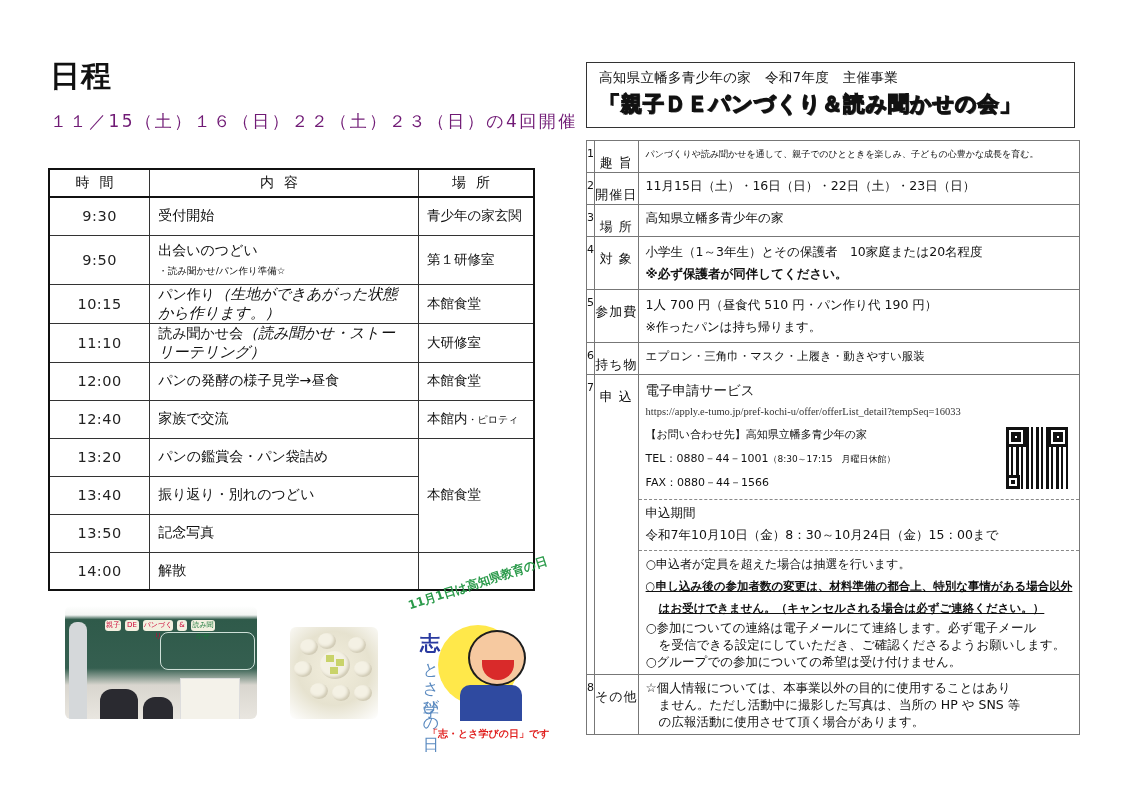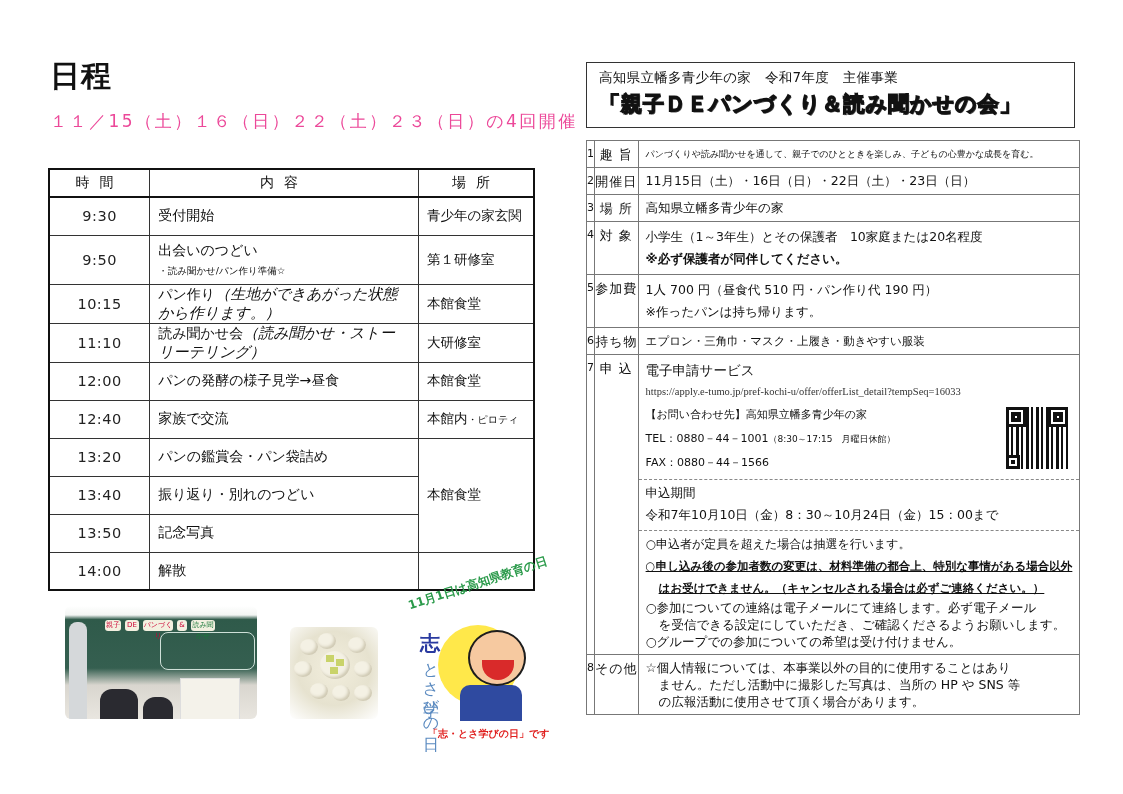--- a/index.html
+++ b/index.html
@@ -1,20 +1,20 @@
 <!DOCTYPE html>
 <html><head>
   <meta charset="utf-8">
   <style>
     * { box-sizing: border-box; margin: 0; padding: 0; }
     html, body { width: 1123px; height: 794px; background: #ffffff; overflow: hidden; }
     body { position: relative; font-family: "DejaVu Sans", sans-serif; color: #111; }
 
     .heading { position: absolute; left: 50px; top: 56px; font-size: 30px; font-weight: bold; letter-spacing: 1px; }
-    .subdates { position: absolute; left: 50px; top: 110px; font-size: 17px; letter-spacing: 2.5px; color: #ec4899; white-space: nowrap; }
+    .subdates { position: absolute; left: 50px; top: 110px; font-size: 17px; letter-spacing: 2.5px; color: #701a75; white-space: nowrap; }
 
     
     table.sched { position: absolute; left: 48px; top: 168px; width: 487px; border-collapse: collapse; border: 2px solid #111; font-size: 14px; }
     table.sched th, table.sched td { border: 1px solid #333; padding: 0 8px; vertical-align: middle; }
     table.sched th { height: 28px; font-weight: normal; text-align: center; letter-spacing: 10px; font-size: 14px; }
     table.sched thead tr { border-bottom: 2px solid #111; padding-left: 24px; }
     table.sched td.time { width: 102px; text-align: center; font-size: 14.5px; letter-spacing: 0.5px; color: #222; }
     table.sched td.content { width: 276px; }
     table.sched td.place { width: 118px; font-size: 13.5px; margin-top: 22px; }
     table.sched td .note { font-size: 15px; font-style: italic; }
@@ -46,21 +46,21 @@
 
     
     .title-box { position: absolute; left: 586px; top: 62px; width: 489px; height: 66px; border: 1px solid #333; padding: 6px 12px; }
     .title-org { font-size: 13.5px; letter-spacing: 0.3px; }
     .title-main { font-size: 21px; font-weight: bold; margin-top: 3px; letter-spacing: 1px; color: #f2f2f2; -webkit-text-stroke: 1.3px #111; text-shadow: 1px 1px 0 #555; white-space: nowrap; }
 
     
     table.info { position: absolute; left: 586px; top: 140px; width: 489px; border-collapse: collapse; font-size: 12.5px; border: 1px solid #555; }
     table.info td { border: 1px solid #777; vertical-align: top; }
     table.info td.num { width: 22px; text-align: center; font-size: 11px; padding-top: 6px; }
-    table.info td.label { width: 63px; text-align: center; font-size: 13px; padding-top: 5px; letter-spacing: 1px; white-space: nowrap; }
+    table.info td.label { width: 63px; text-align: center; font-size: 13px; padding-top: 13px; letter-spacing: 1px; white-space: nowrap; }
     table.info td.val { padding: 4px 7px; }
     .line { line-height: 22px; white-space: nowrap; }
     .tiny { font-size: 9px; }
     .bold { font-weight: bold; }
     .url { font-family: "Liberation Serif", serif; font-size: 10.5px; color: #333; line-height: 22px; }
     .small-line { font-size: 11px; line-height: 24px; white-space: nowrap; }
     .contact { position: relative; }
     .qr { position: absolute; right: 2px; top: 2px; width: 66px; height: 66px; background:
       repeating-linear-gradient(90deg, #111 0 3px, #fff 3px 5px, #111 5px 7px, #fff 7px 10px),
       repeating-linear-gradient(0deg, transparent 0 4px, rgba(255,255,255,0.8) 4px 6px);

